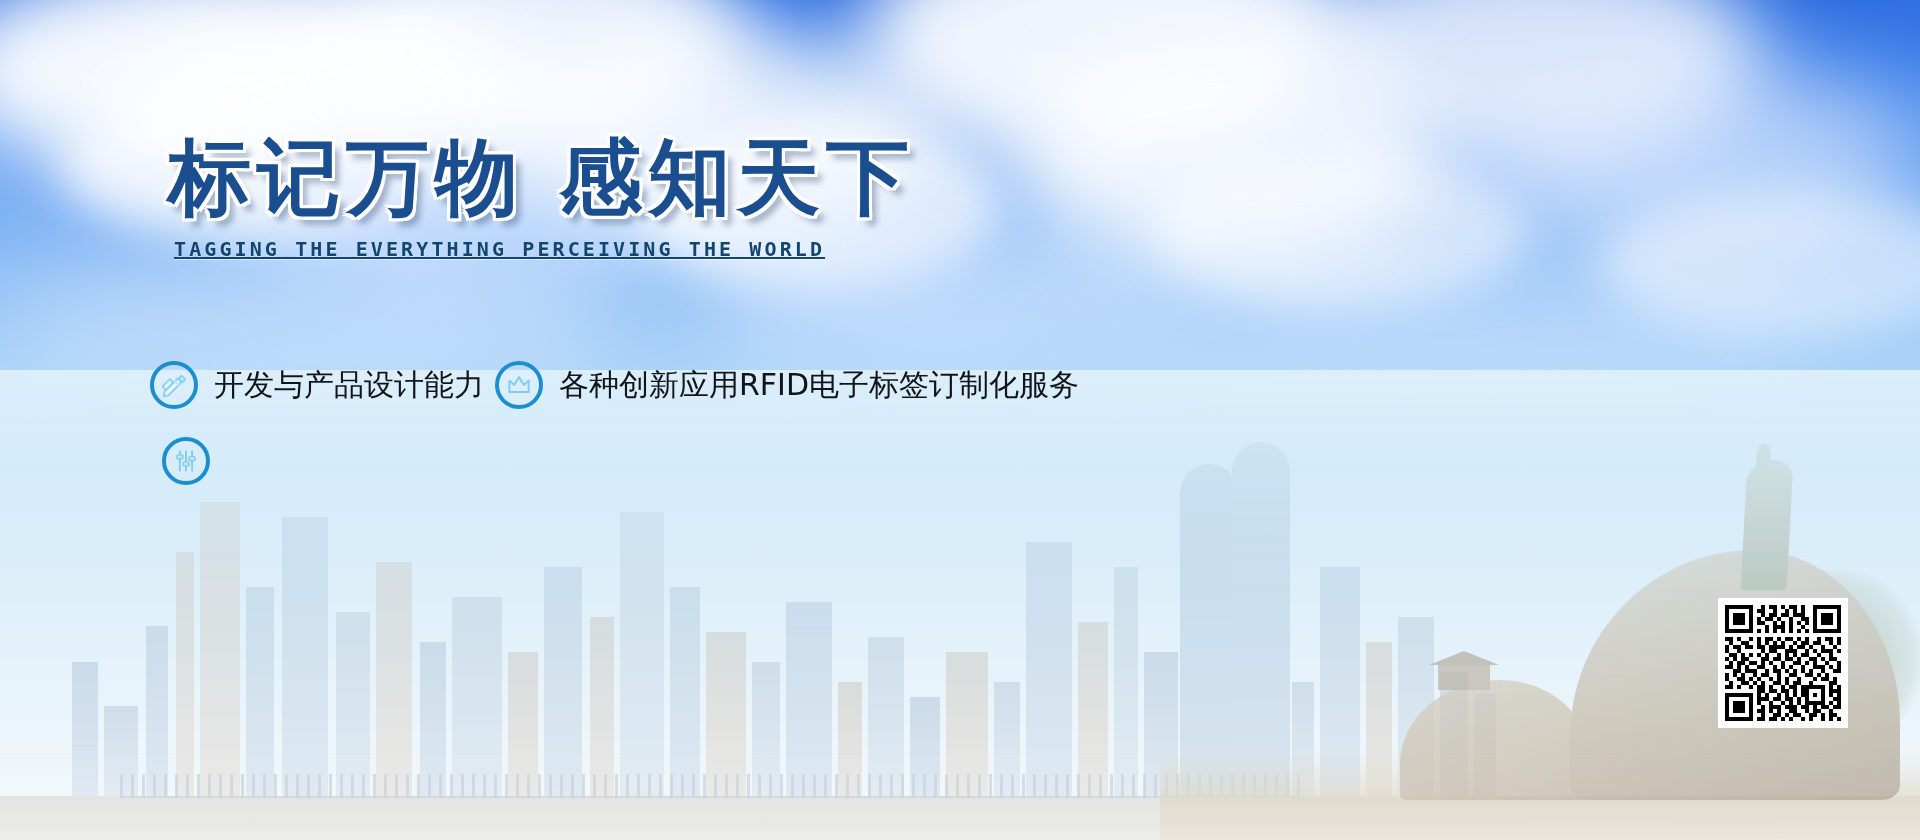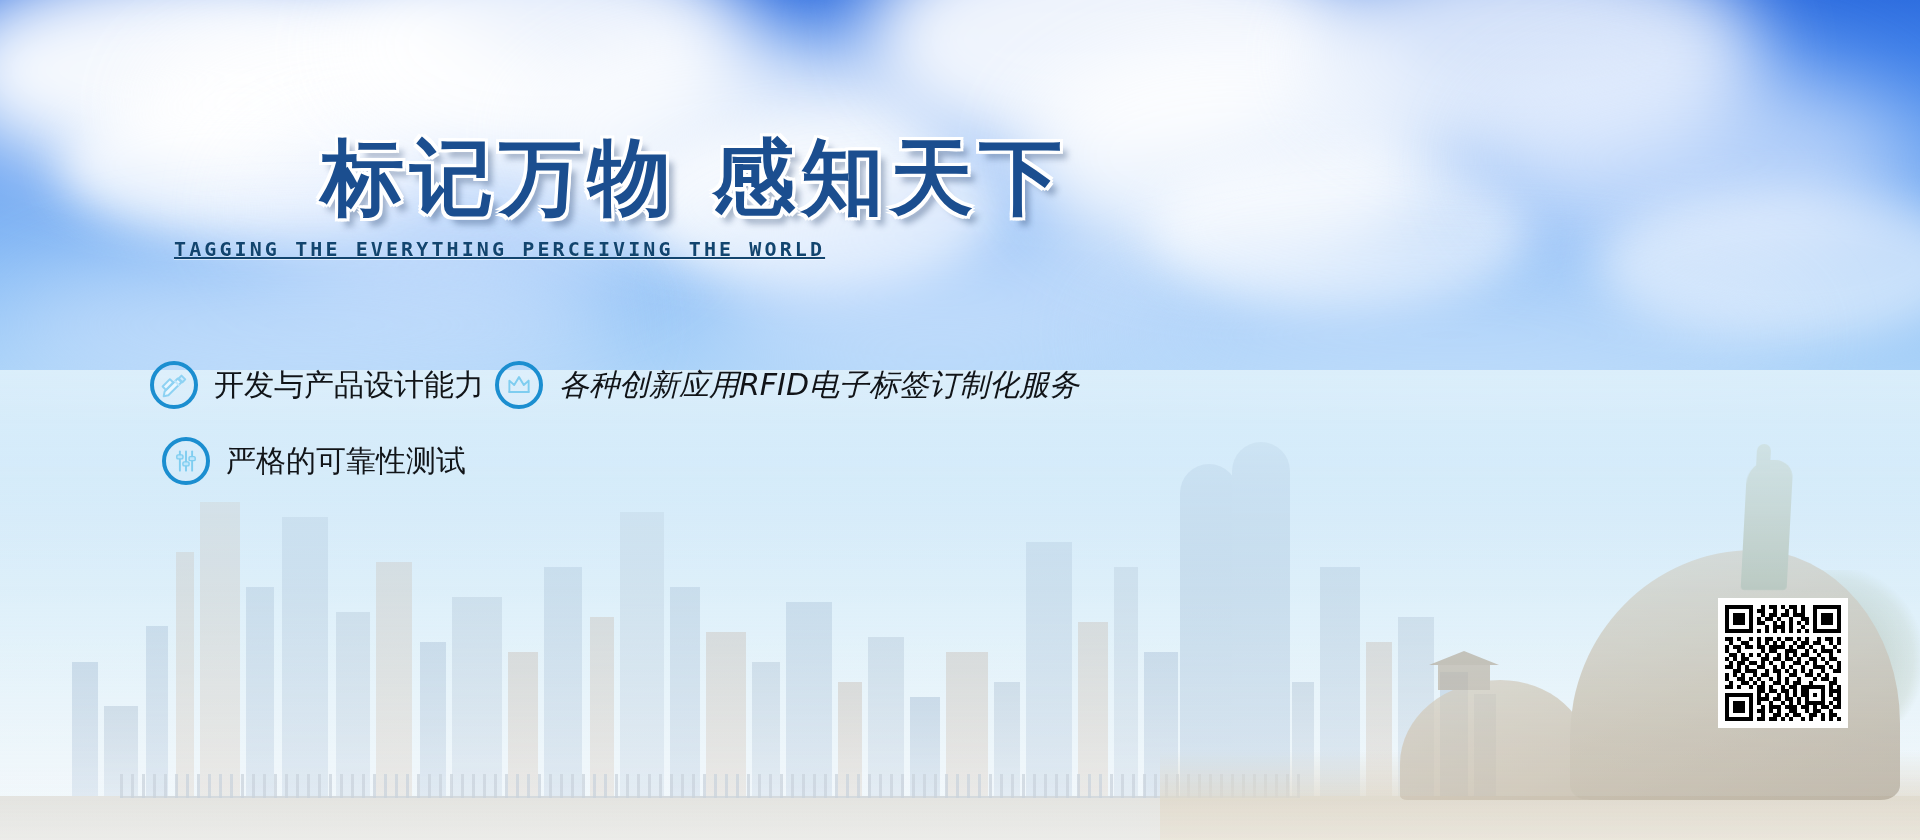--- a/index.html
+++ b/index.html
@@ -40,36 +40,35 @@
     font-size:83px;line-height:1.0;font-weight:bold;letter-spacing:6px;
     color:#1b4e8f;
     text-shadow:
       -3px -3px 0 #ffffff, 3px -3px 0 #ffffff,
       -3px  3px 0 #ffffff, 3px  3px 0 #ffffff,
       -3px  0   0 #ffffff, 3px  0   0 #ffffff,
        0   -3px 0 #ffffff, 0    3px 0 #ffffff,
        7px 8px 6px rgba(20,50,95,.35);
     white-space:nowrap;
     font-family:"DejaVu Sans","Liberation Sans",sans-serif;
-    text-align:right;
   }
   .sub-title{
     margin-top:18px;margin-left:6px;
     font-size:20px;font-weight:bold;letter-spacing:3.1px;
     color:#12456f;white-space:nowrap;
     text-shadow:0 1px 1px rgba(255,255,255,.55);
     font-family:"DejaVu Sans Mono","Liberation Mono",monospace;
     text-decoration:underline;
   }
 
   
   .features{position:absolute;left:150px;top:350px;width:1150px;}
   .frow{display:flex;align-items:flex-end;height:70px;}
   .fcol-left{width:345px;display:flex;align-items:center;height:70px;}
-  .fcol-right{display:flex;align-items:center;height:70px;font-style:italic;}
+  .fcol-right{display:flex;align-items:center;height:70px;}
   .fitem{display:flex;align-items:center;}
   .ficon{
     width:48px;height:48px;border-radius:50%;
     border:4px solid #1b8ed0;
     box-sizing:border-box;
     display:flex;align-items:center;justify-content:center;
     flex:0 0 auto;
     background:rgba(255,255,255,0.04);
   }
   .ficon svg{display:block;}
@@ -287,21 +286,20 @@
               <g stroke="#7fcdf0" stroke-width="2.2" stroke-linecap="round">
                 <path d="M9 5 v22"></path>
                   <path d="M16 5 v22"></path>
                   <path d="M23 5 v22"></path>
               </g>
               <rect x="5.5" y="9" width="7" height="4.6" rx="1.4" fill="#bfe6fb" stroke="#7fcdf0" stroke-width="1.6"></rect>
               <rect x="12.5" y="17" width="7" height="4.6" rx="1.4" fill="#bfe6fb" stroke="#7fcdf0" stroke-width="1.6"></rect>
               <rect x="19.5" y="11" width="7" height="4.6" rx="1.4" fill="#bfe6fb" stroke="#7fcdf0" stroke-width="1.6"></rect>
             </svg>
           </span>
-          <span class="flabel">严格的可靠性测试</span>
         </div>
       </div>
     </div>
 
     <div class="frow" style="margin-top:6px;">
     </div>
 
   </div>
 
   <div class="qr-wrap">

